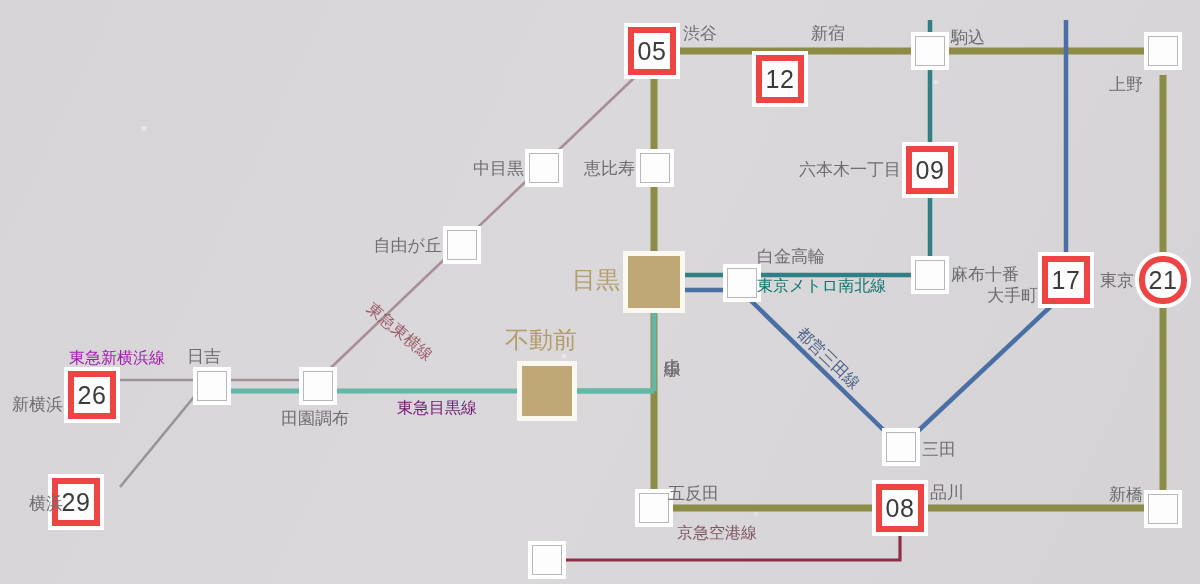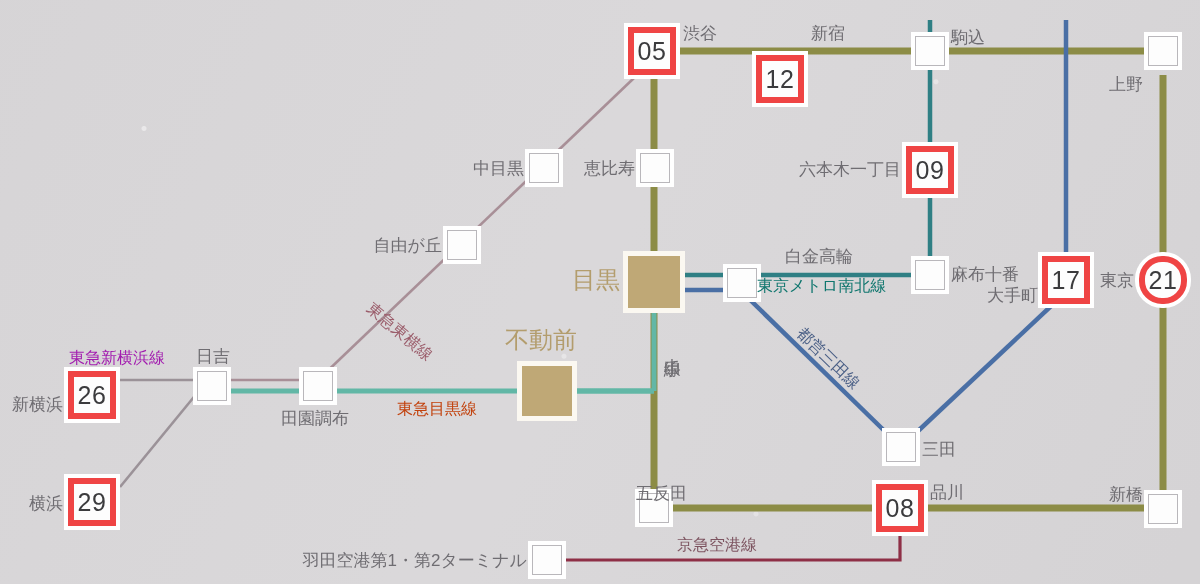--- a/index.html
+++ b/index.html
@@ -72,21 +72,21 @@
     z-index: 6;
     line-height: 1;
   }
   .lbl.r { transform: translateX(-100%); }
   .lbl.hl-text {
     color: #b39d6d;
     font-size: 24px;
   }
   .lbl.line-name { font-size: 16px; }
   .lbl.namboku { color: #0f766e; }
-  .lbl.meguro  { color: #c2410c; }
+  .lbl.meguro  { color: #701a75; font-family: Liberation Mono, monospace; }
   .lbl.keikyu  { color: #7d5460; }
   .lbl.shinyoko{ color: #a21caf; }
   .lbl.yamanote{
     color: #6f6d72;
     writing-mode: vertical-rl;
     text-orientation: upright;
     letter-spacing: 1px;
     line-height: 1.05;
   }
   .lbl.rot-toyoko {
@@ -190,68 +190,67 @@
   <div class="stn num" style="left:906px; top:146px;">09</div>
   <div class="lbl r" style="left:901px; top:161px;">六本木一丁目</div>
 
   <div class="stn plain" style="left:447px; top:230px;"></div>
   <div class="lbl r" style="left:442px; top:237px;">自由が丘</div>
 
   <div class="stn hl" style="left:628px; top:256px;"></div>
   <div class="lbl hl-text r" style="left:620px; top:268px;">目黒</div>
 
   <div class="stn plain" style="left:727px; top:268px;"></div>
-  <div class="lbl" style="left:757px; top:248px;margin-left:28px;">白金高輪</div>
+  <div class="lbl" style="left:757px; top:248px;">白金高輪</div>
 
   <div class="stn plain" style="left:915px; top:260px;"></div>
   <div class="lbl" style="left:951px; top:266px;">麻布十番</div>
 
   <div class="stn num" style="left:1042px; top:256px;">17</div>
   <div class="lbl r" style="left:1038px; top:287px;">大手町</div>
 
   <div class="stn num" style="left:1139px; top:256px;border-radius:23px;">21</div>
   <div class="lbl r" style="left:1134px; top:272px;">東京</div>
 
   <div class="stn hl small" style="left:522px; top:366px;"></div>
   <div class="lbl hl-text" style="left:505px; top:328px;">不動前</div>
 
   <div class="stn num" style="left:68px; top:371px;">26</div>
   <div class="lbl r" style="left:63px; top:396px;">新横浜</div>
 
   <div class="stn plain" style="left:197px; top:371px;"></div>
-  <div class="lbl" style="left:196px; top:348px;">日吉</div>
+  <div class="lbl" style="left:187px; top:348px;">日吉</div>
 
   <div class="stn plain" style="left:303px; top:371px;"></div>
   <div class="lbl" style="left:281px; top:410px;">田園調布</div>
 
-  <div class="stn num" style="left:68px; top:478px;">29</div>
+  <div class="stn num" style="left:52px; top:478px;">29</div>
   <div class="lbl r" style="left:63px; top:495px;">横浜</div>
 
   <div class="stn plain" style="left:639px; top:493px;"></div>
-  <div class="lbl" style="left:636px; top:485px;">五反田</div>
+  <div class="lbl" style="left:668px; top:485px;">五反田</div>
 
   <div class="stn plain" style="left:886px; top:432px;"></div>
   <div class="lbl" style="left:922px; top:441px;">三田</div>
 
   <div class="stn num" style="left:876px; top:484px;">08</div>
   <div class="lbl" style="left:930px; top:484px;">品川</div>
 
   <div class="stn plain" style="left:1148px; top:494px;"></div>
   <div class="lbl r" style="left:1143px; top:486px;">新橋</div>
 
   <div class="stn plain" style="left:532px; top:545px;"></div>
-  <div class="lbl r" style="left:527px; top:552px;">羽田空港第1・第2ターミナル</div>
 
   <div class="lbl line-name namboku" style="left:757px; top:278px;">東京メトロ南北線</div>
 
   <div class="lbl line-name meguro" style="left:397px; top:401px;">東急目黒線</div>
 
   <div class="lbl line-name shinyoko" style="left:69px; top:350px;">東急新横浜線</div>
 
-  <div class="lbl line-name keikyu" style="left:677px; top:537px;">京急空港線</div>
+  <div class="lbl line-name keikyu" style="left:677px; top:525px;">京急空港線</div>
 
   <div class="lbl line-name rot-toyoko" style="left:374px; top:300px;">東急東横線</div>
 
   <div class="lbl line-name rot-mita" style="left:805px; top:325px;">都営三田線</div>
 
   <div class="lbl yamanote" style="left:663px; top:345px;">山手線</div>
 
 </div>
 
 </body></html>

